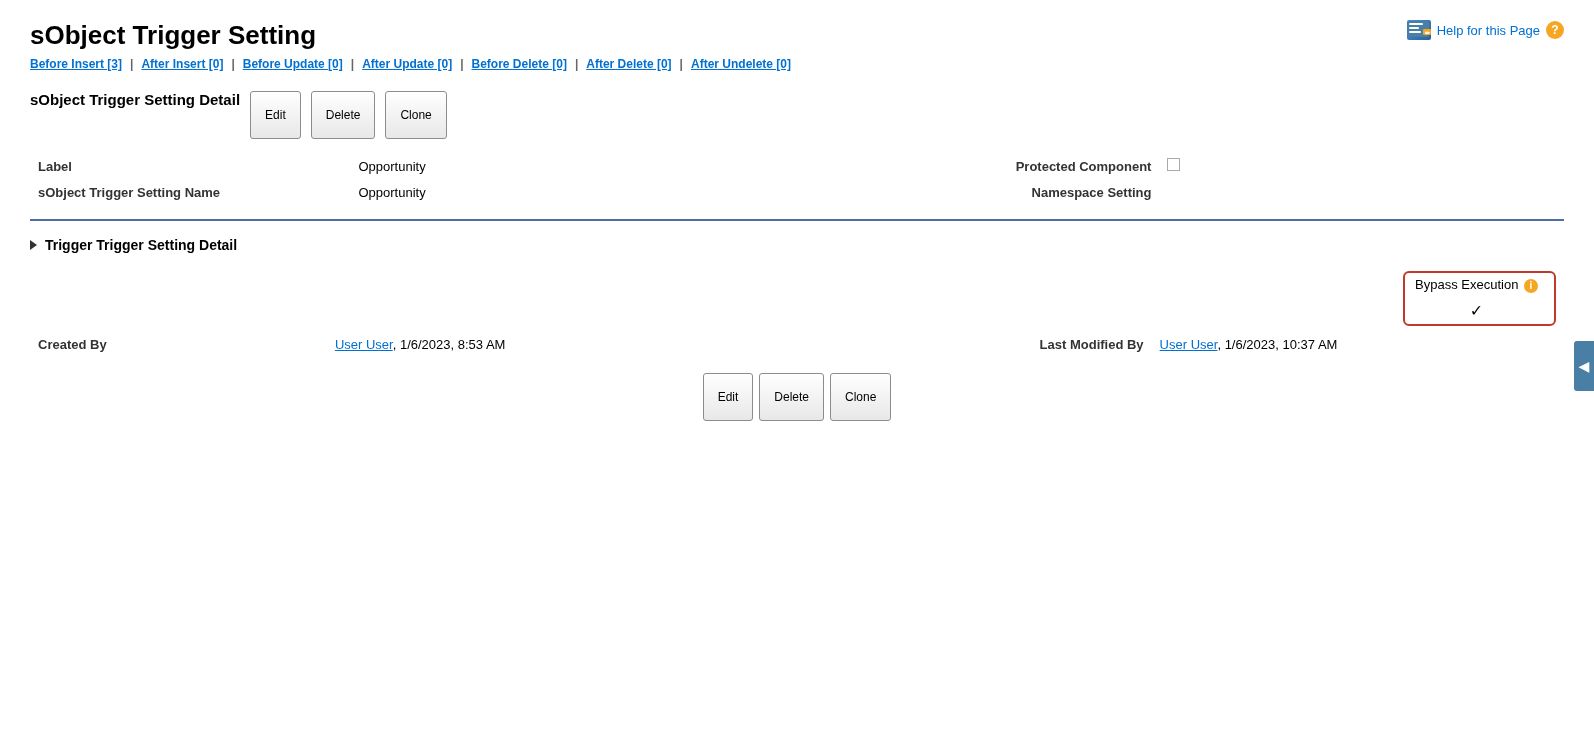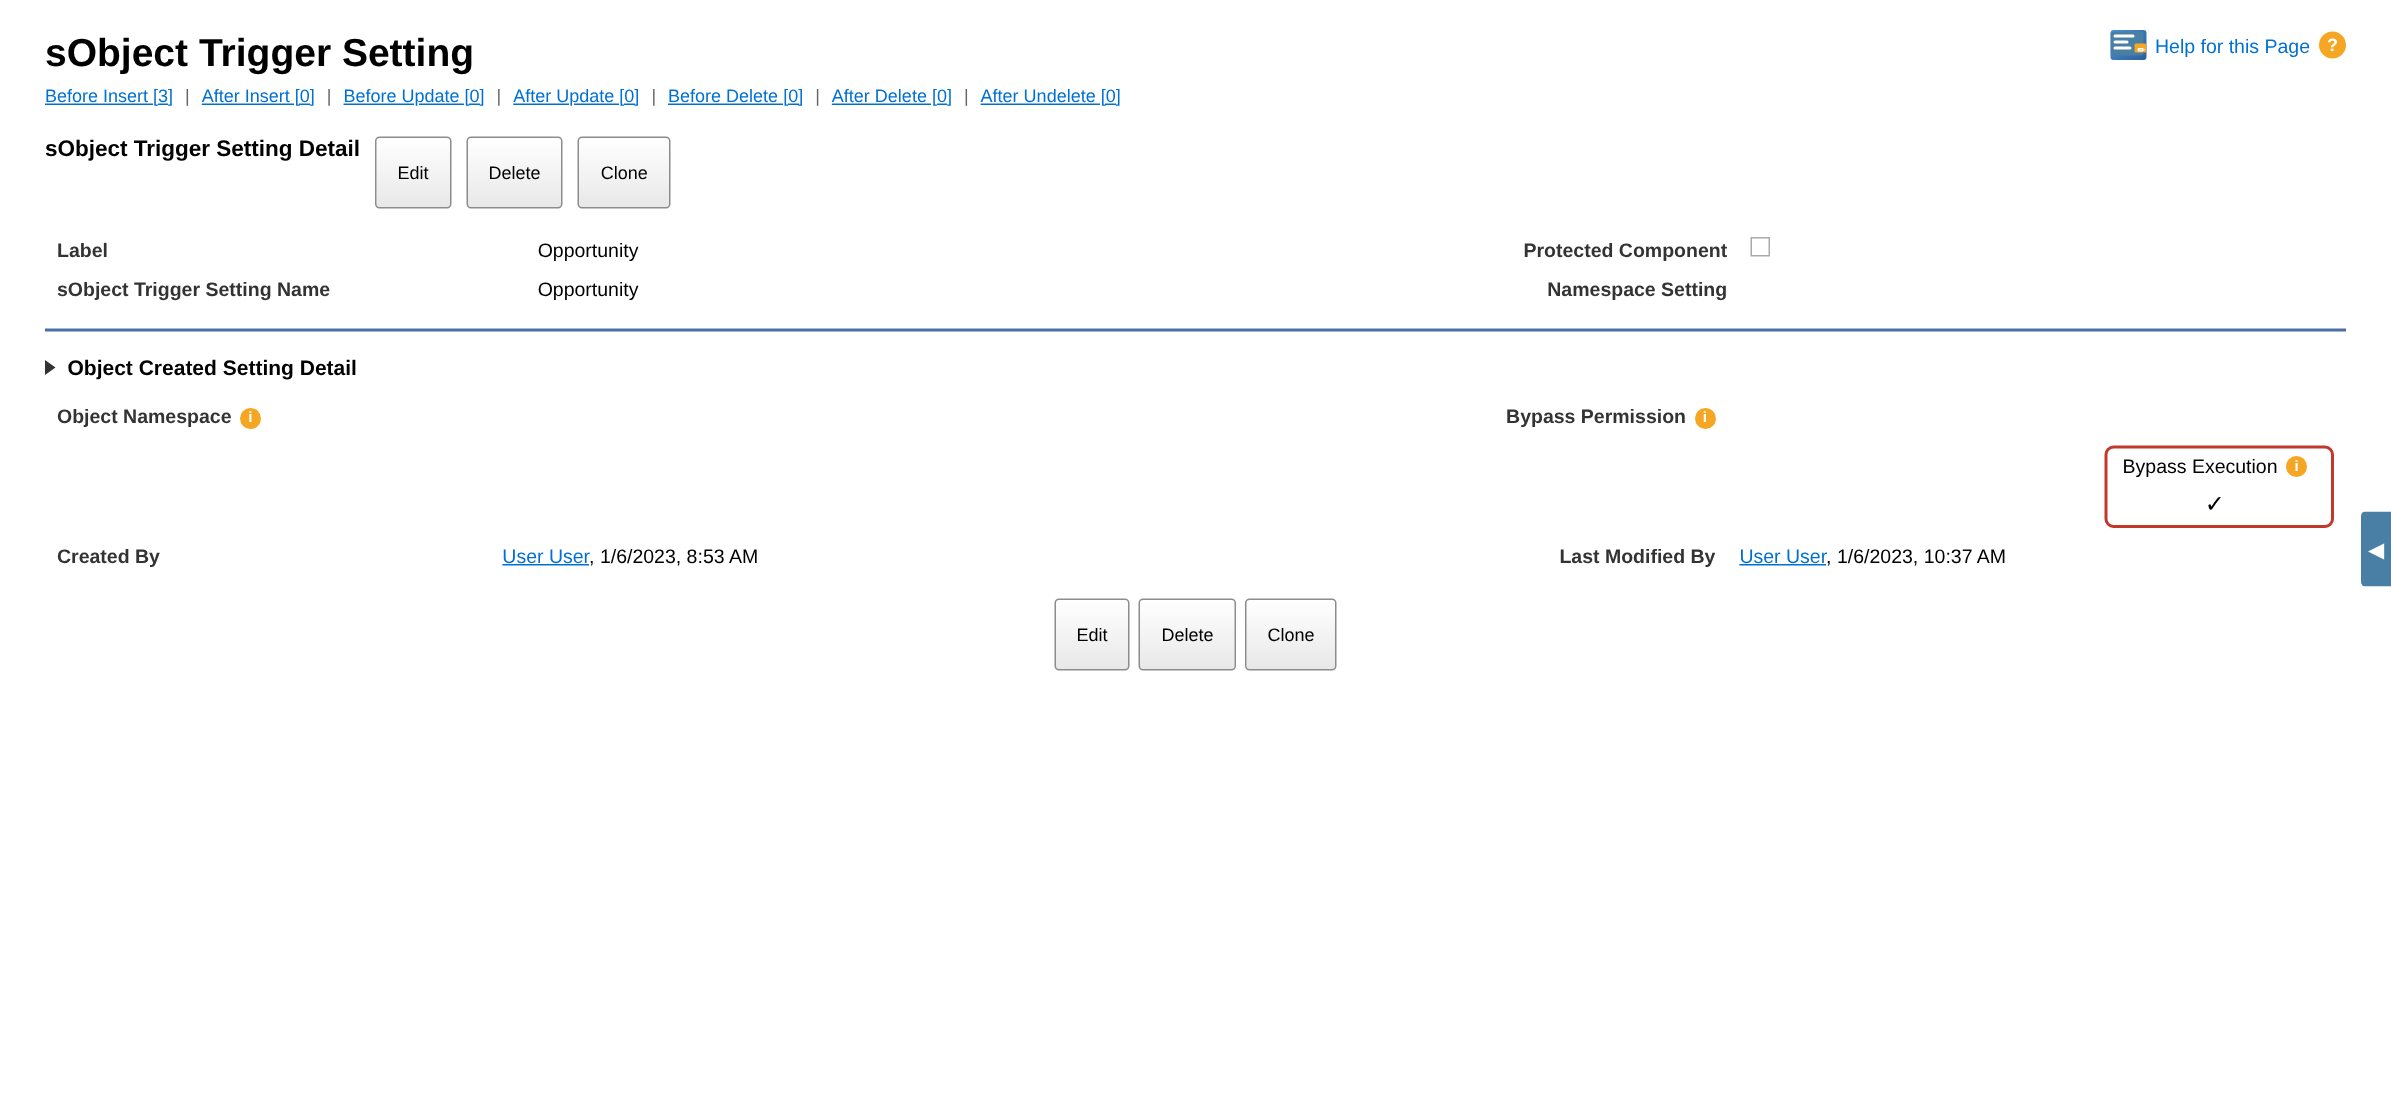--- a/index.html
+++ b/index.html
@@ -57,20 +57,21 @@
       justify-content: center;
       font-size: 12px;
       font-weight: bold;
     }
     .nav-links {
       display: flex;
       gap: 0;
       margin-bottom: 20px;
       align-items: center;
       font-size: 12px;
+      font-weight: bold;
     }
     .nav-link {
       color: #0070d2;
       text-decoration: underline;
       cursor: pointer;
       white-space: nowrap;
     }
     .nav-separator {
       margin: 0 8px;
       color: #666;
@@ -274,37 +275,25 @@
       <td class="right-label-cell">Namespace Setting</td>
       <td class="right-value-cell"></td>
     </tr>
   </tbody>
     </table>
 
   <hr class="divider-blue">
 
   <div class="subsection-header">
     <span class="triangle-icon"></span>
-    <span>Object Created Setting Detail</span>
+    <span>Trigger Trigger Setting Detail</span>
   </div>
 
   <table class="detail-table full-table">
     <tbody>
-    <tr>
-      <td class="label-cell">
-        <span>Object Namespace</span>
-        <span class="info-icon">i</span>
-      </td>
-      <td class="value-cell"></td>
-      <td class="right-label-cell">
-        <span>Bypass Permission</span>
-        <span class="info-icon">i</span>
-      </td>
-      <td class="right-value-cell"></td>
-    </tr>
     <tr>
       <td class="label-cell"></td>
       <td class="value-cell"></td>
       <td style="padding: 6px 8px; vertical-align: middle; text-align: right;" colspan="2">
         <div class="bypass-execution-row">
           <span>
             <span>Bypass Execution</span>
             <span class="info-icon">i</span>
           </span>
           <span class="checkmark-char">✓</span>

